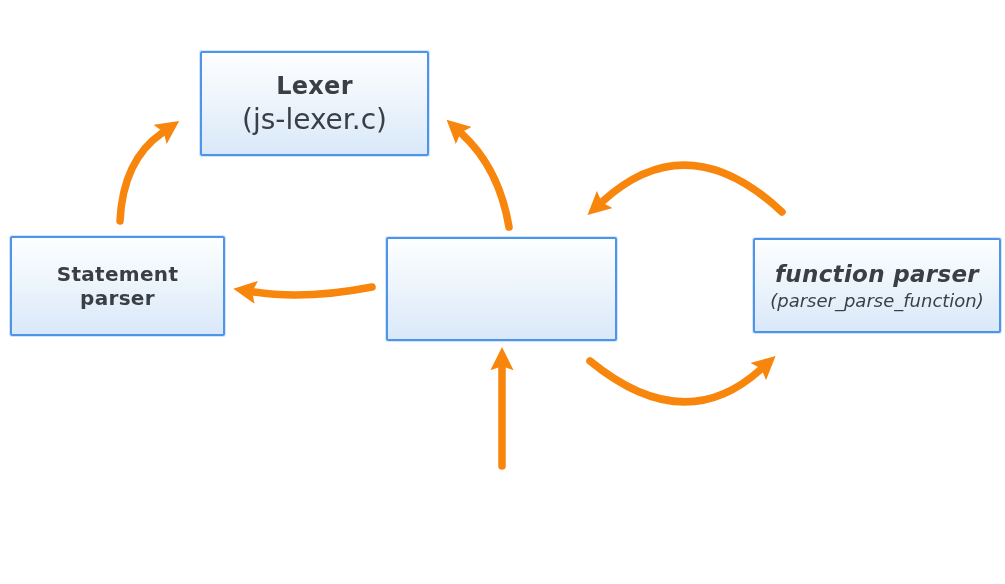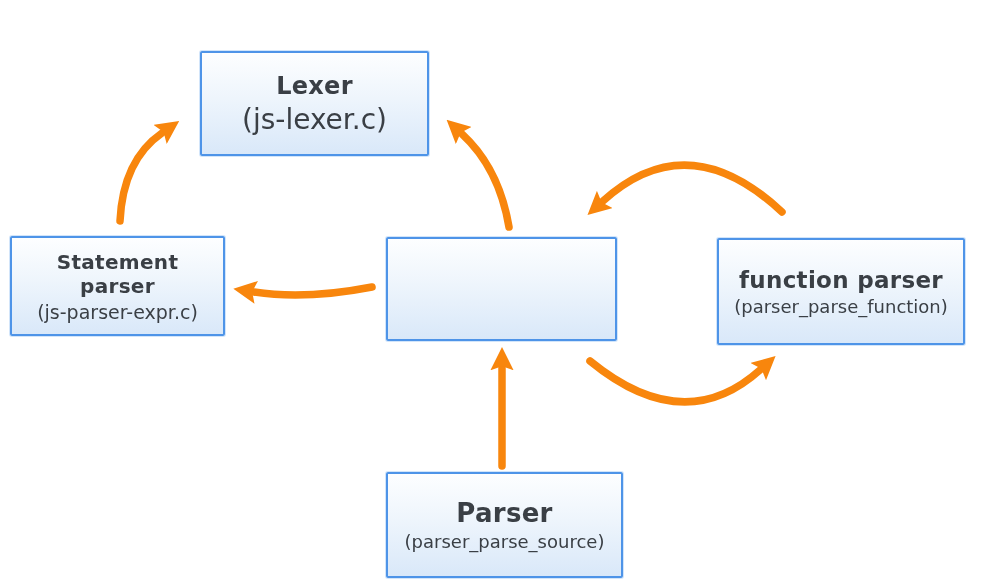--- a/index.html
+++ b/index.html
@@ -57,21 +57,21 @@
   #node-lexer .subtitle{font-size:28px;}
 
   #node-expression{left:10px;top:236px;width:215px;height:100px;}
   #node-expression .title{font-size:20px;}
   #node-expression .subtitle{font-size:19px;}
 
   #node-statement{left:386px;top:237px;width:231px;height:104px;}
   #node-statement .title{font-size:20px;}
   #node-statement .subtitle{font-size:19px;}
 
-  #node-function{left:717px;top:238px;width:248px;height:107px;}
+  #node-function{left:753px;top:238px;width:248px;height:95px;font-style:italic;}
   #node-function .title{font-size:23px;}
   #node-function .subtitle{font-size:18px;}
 
   #node-parser{left:386px;top:472px;width:237px;height:106px;}
   #node-parser .title{font-size:26px;}
   #node-parser .subtitle{font-size:18px;}
 </style>
 </head>
 <body>
 
@@ -91,29 +91,24 @@
     <path class="link" d="M 502 466 L 502 368" marker-end="url(#ah)"></path>
   </svg>
 
   <div class="node" id="node-lexer">
     <div class="title">Lexer</div>
     <div class="subtitle">(js-lexer.c)</div>
   </div>
 
   <div class="node" id="node-expression">
     <div class="title wrap">Statement parser</div>
-    <div class="subtitle">(js-parser-expr.c)</div>
   </div>
 
   <div class="node" id="node-statement">
   </div>
 
   <div class="node" id="node-function">
     <div class="title nowrap">function parser</div>
     <div class="subtitle">(parser_parse_function)</div>
   </div>
 
-  <div class="node" id="node-parser">
-    <div class="title">Parser</div>
-    <div class="subtitle">(parser_parse_source)</div>
-  </div>
 
 </div>
 
 </body></html>

